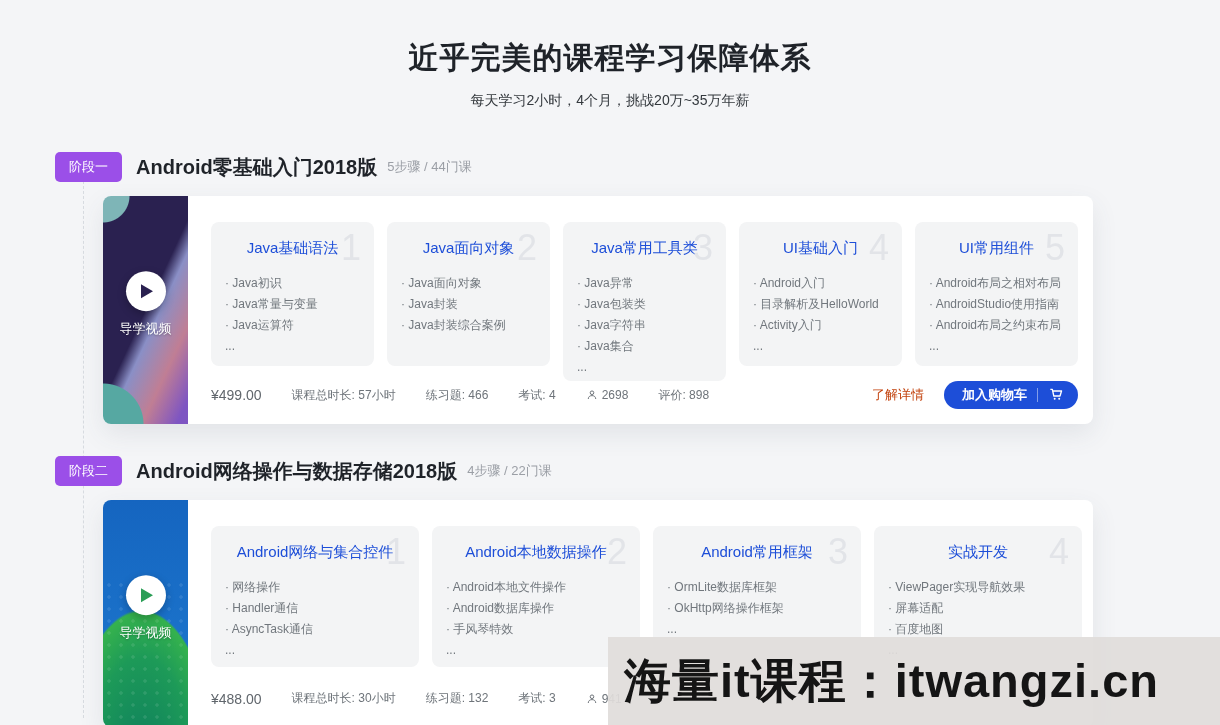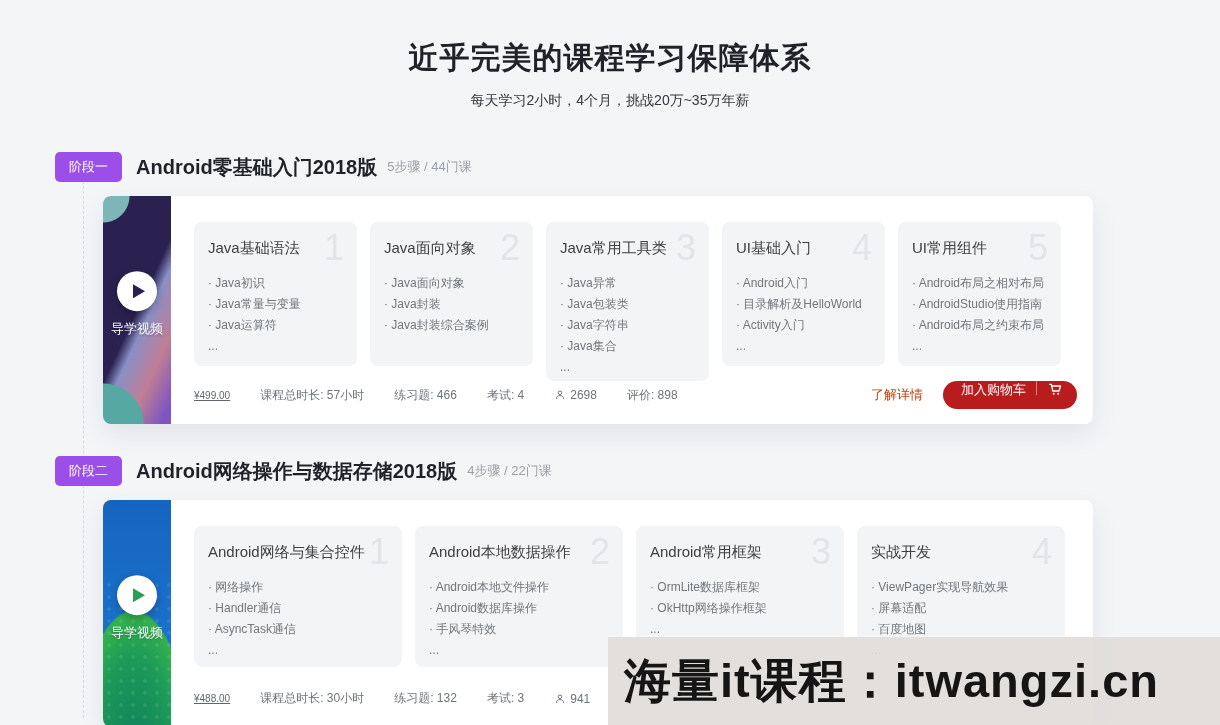--- a/index.html
+++ b/index.html
@@ -23,21 +23,21 @@
   .sh1 { margin-top:42px; }
   .sh2 { margin-top:32px; }
 
   
   .panel { position:relative; margin-left:103px; margin-top:14px; width:990px; background:#fff;
            border-radius:8px; box-shadow:0 10px 26px rgba(70,80,100,.10); display:flex; }
   .p1 { height:228px; }
   .p2 { height:227px; }
 
   
-  .thumb { width:68px; flex-shrink:0; border-radius:8px 0 0 8px; position:relative; overflow:hidden; cursor:pointer;padding-left:10px; }
+  .thumb { width:85px; flex-shrink:0; border-radius:8px 0 0 8px; position:relative; overflow:hidden; cursor:pointer;padding-left:10px; }
   .thumb-1 { background:
       radial-gradient(circle at 0% 0%, #7eb5b7 0 26px, rgba(126,181,183,0) 27px),
       radial-gradient(circle at 0% 100%, #56a8a2 0 40px, rgba(86,168,162,0) 41px),
       linear-gradient(115deg, #2a2150 50%, #8a8fc6 58%, #c07e94 76%, #7e55c2 94%); }
   .thumb-2 { background:
       radial-gradient(150% 125% at 45% 122%, #0b7a5e 0%, #1d9a58 42%, #35b24d 58%, rgba(53,178,77,0) 59%),
       linear-gradient(180deg, #1565c0 0%, #1e7ad0 100%); }
   .thumb-2::after { content:""; position:absolute; left:0; right:0; top:35%; bottom:0;
       background-image:radial-gradient(rgba(255,255,255,.10) 1.5px, transparent 1.8px);
       background-size:12px 12px; }
@@ -51,34 +51,34 @@
   .tri-green { border-left-color:#2a9e56; }
   .play-label { margin-top:9px; color:#fff; font-size:13px; text-shadow:0 1px 2px rgba(0,0,0,.3); }
 
   
   .panel-body { flex:1; padding:26px 16px 12px 23px; display:flex; flex-direction:column; }
   .cards { display:flex; gap:13px; align-items:flex-start; }
   .card { background:#f3f4f5; border-radius:8px; padding:17px 14px; position:relative; }
   .p1 .card { width:163px; height:144px; }
   .p1 .card.h-tall { height:159px; }
   .p2 .card { width:208px; height:141px; }
-  .card-title { font-size:15px; color:#404040; }
+  .card-title { font-size:15px; color:#1d4ed8;text-align:center; }
   .card-num { position:absolute; top:8px; right:13px; font-size:36px; color:#e2e4e8; line-height:1; }
   .card-items { margin-top:15px; }
   .card-item { font-size:12px; color:#71777d; line-height:21px; white-space:nowrap; }
 
   
   .panel-footer { display:flex; align-items:center; margin-top:auto; padding-bottom:8px; }
   .stat { font-size:12px; color:#6e747a; margin-right:30px; display:flex; align-items:center; }
   .stat .picon { margin-right:4px; display:inline-flex; }
-  .price { font-size:10px; color:#60666c;text-decoration:underline; }
+  .price { font-size:14px; color:#60666c; }
   .actions { margin-left:auto; display:flex; align-items:center; }
   .details-link { font-size:13px; color:#c2410c; margin-right:20px; cursor:pointer; }
-  .cart-btn { background:#b91c1c; border:none; color:#fff; font-size:13px; font-weight:normal;
-      border-radius:16px; height:28px; padding:0 14px 0 18px; display:flex; align-items:flex-start; cursor:pointer; }
+  .cart-btn { background:#1d4ed8; border:none; color:#fff; font-size:13px; font-weight:bold;
+      border-radius:16px; height:28px; padding:0 14px 0 18px; display:flex; align-items:center; cursor:pointer; }
   .btn-divider { width:1px; height:14px; background:rgba(255,255,255,.45); margin:0 10px; }
 
   
   .watermark { position:absolute; right:0; bottom:0; width:612px; height:88px;
       background:rgba(224,221,218,.93); z-index:10; display:flex; align-items:center;
       overflow:hidden; padding-left:16px; }
   .watermark span { font-size:47px; font-weight:bold; color:#151515; white-space:nowrap; letter-spacing:1px; }
 </style>
 </head>
 <body>

